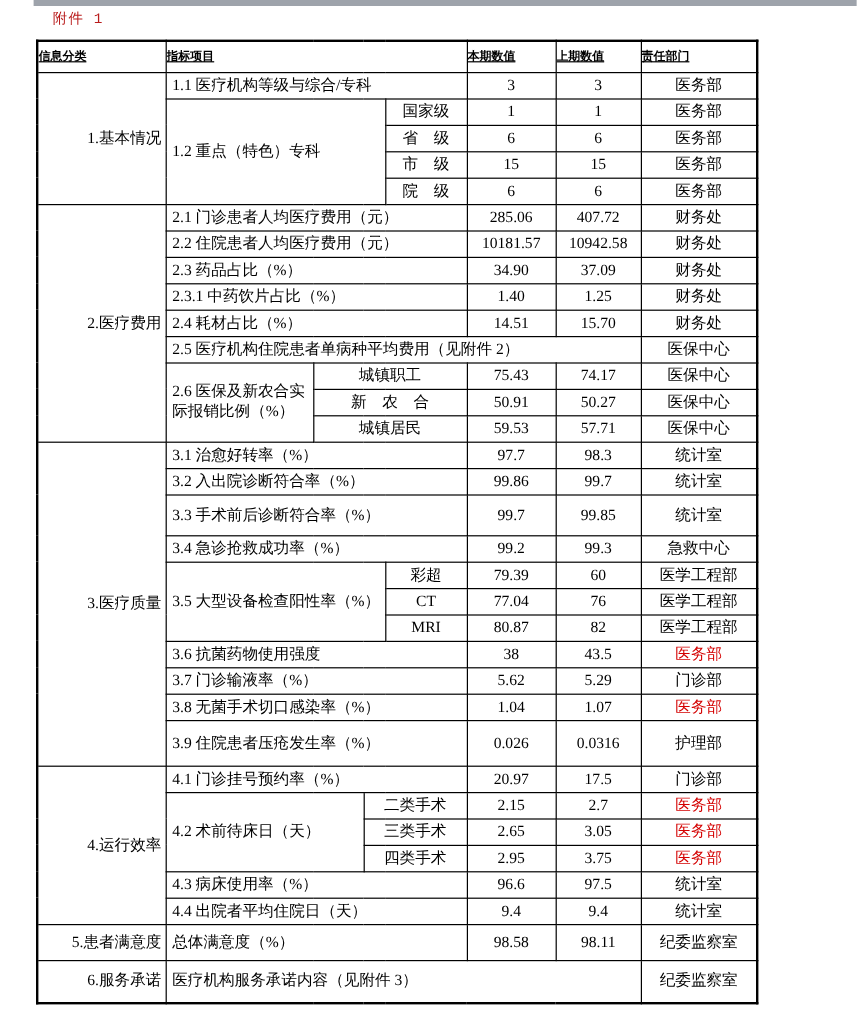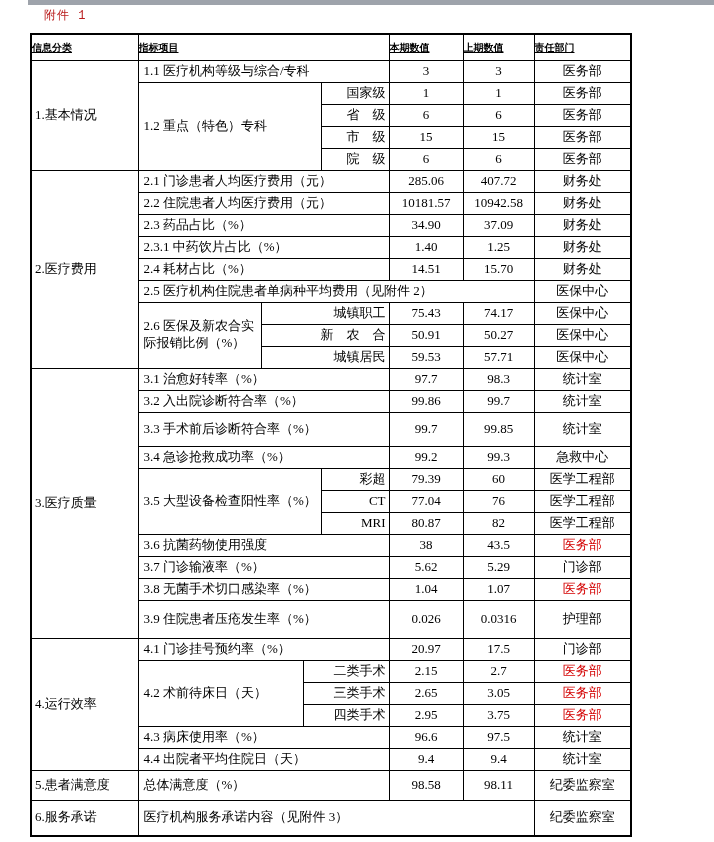--- a/index.html
+++ b/index.html
@@ -21,23 +21,23 @@
   }
   .metrics th,.metrics td{
     border:1px solid #000;
     font-size:13px;line-height:1.3;
     padding:1px 3px;vertical-align:middle;
     overflow:hidden;
   }
   .metrics thead tr{height:26px;}
   .metrics tbody tr{height:22px;}
   .metrics th{font-weight:bold;text-align:left;font-size:10px;padding:1px 0;text-decoration:underline;}
-  td.cat{text-align:left;}
+  td.cat{text-align:right;}
   td.lbl{text-align:left;padding-left:5px;}
-  td.sub{text-align:right;}
+  td.sub{text-align:center;}
   td.num{text-align:center;}
   td.dept{text-align:center;}
   td.red{color:#d40000;}
 </style>
 </head>
 <body>
 
 <div class="topbar"></div>
 <div class="doc-title">附件 1</div>
 

